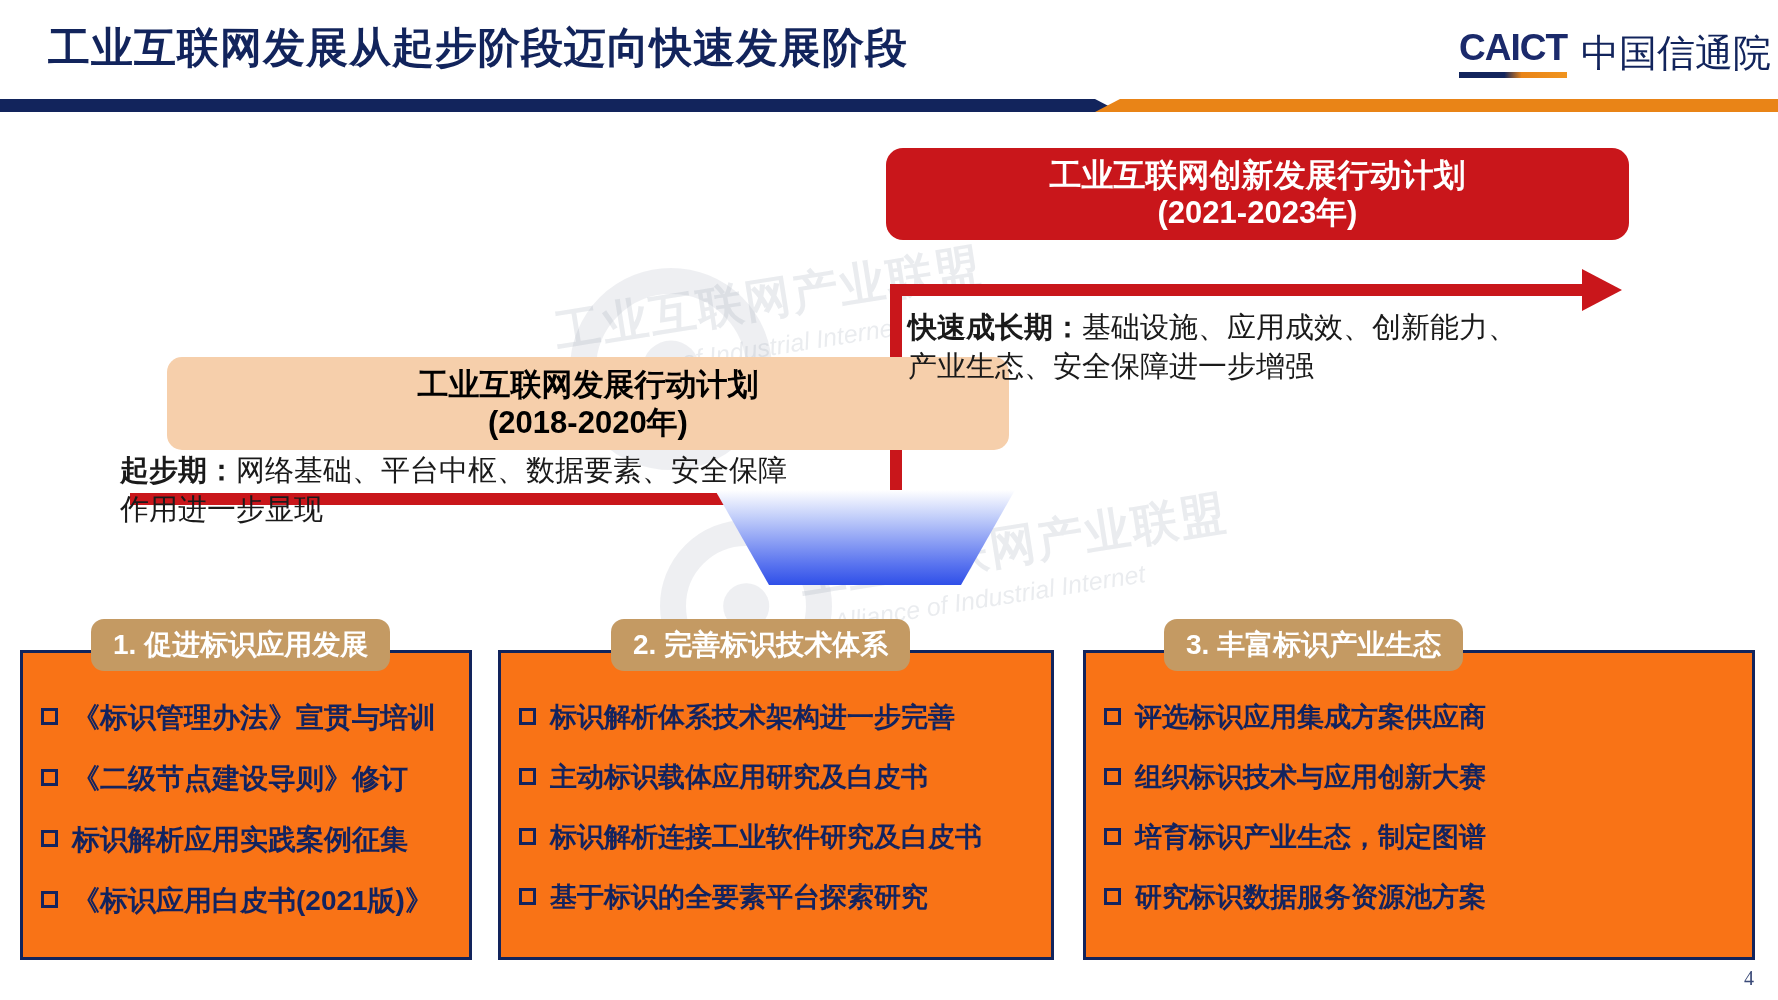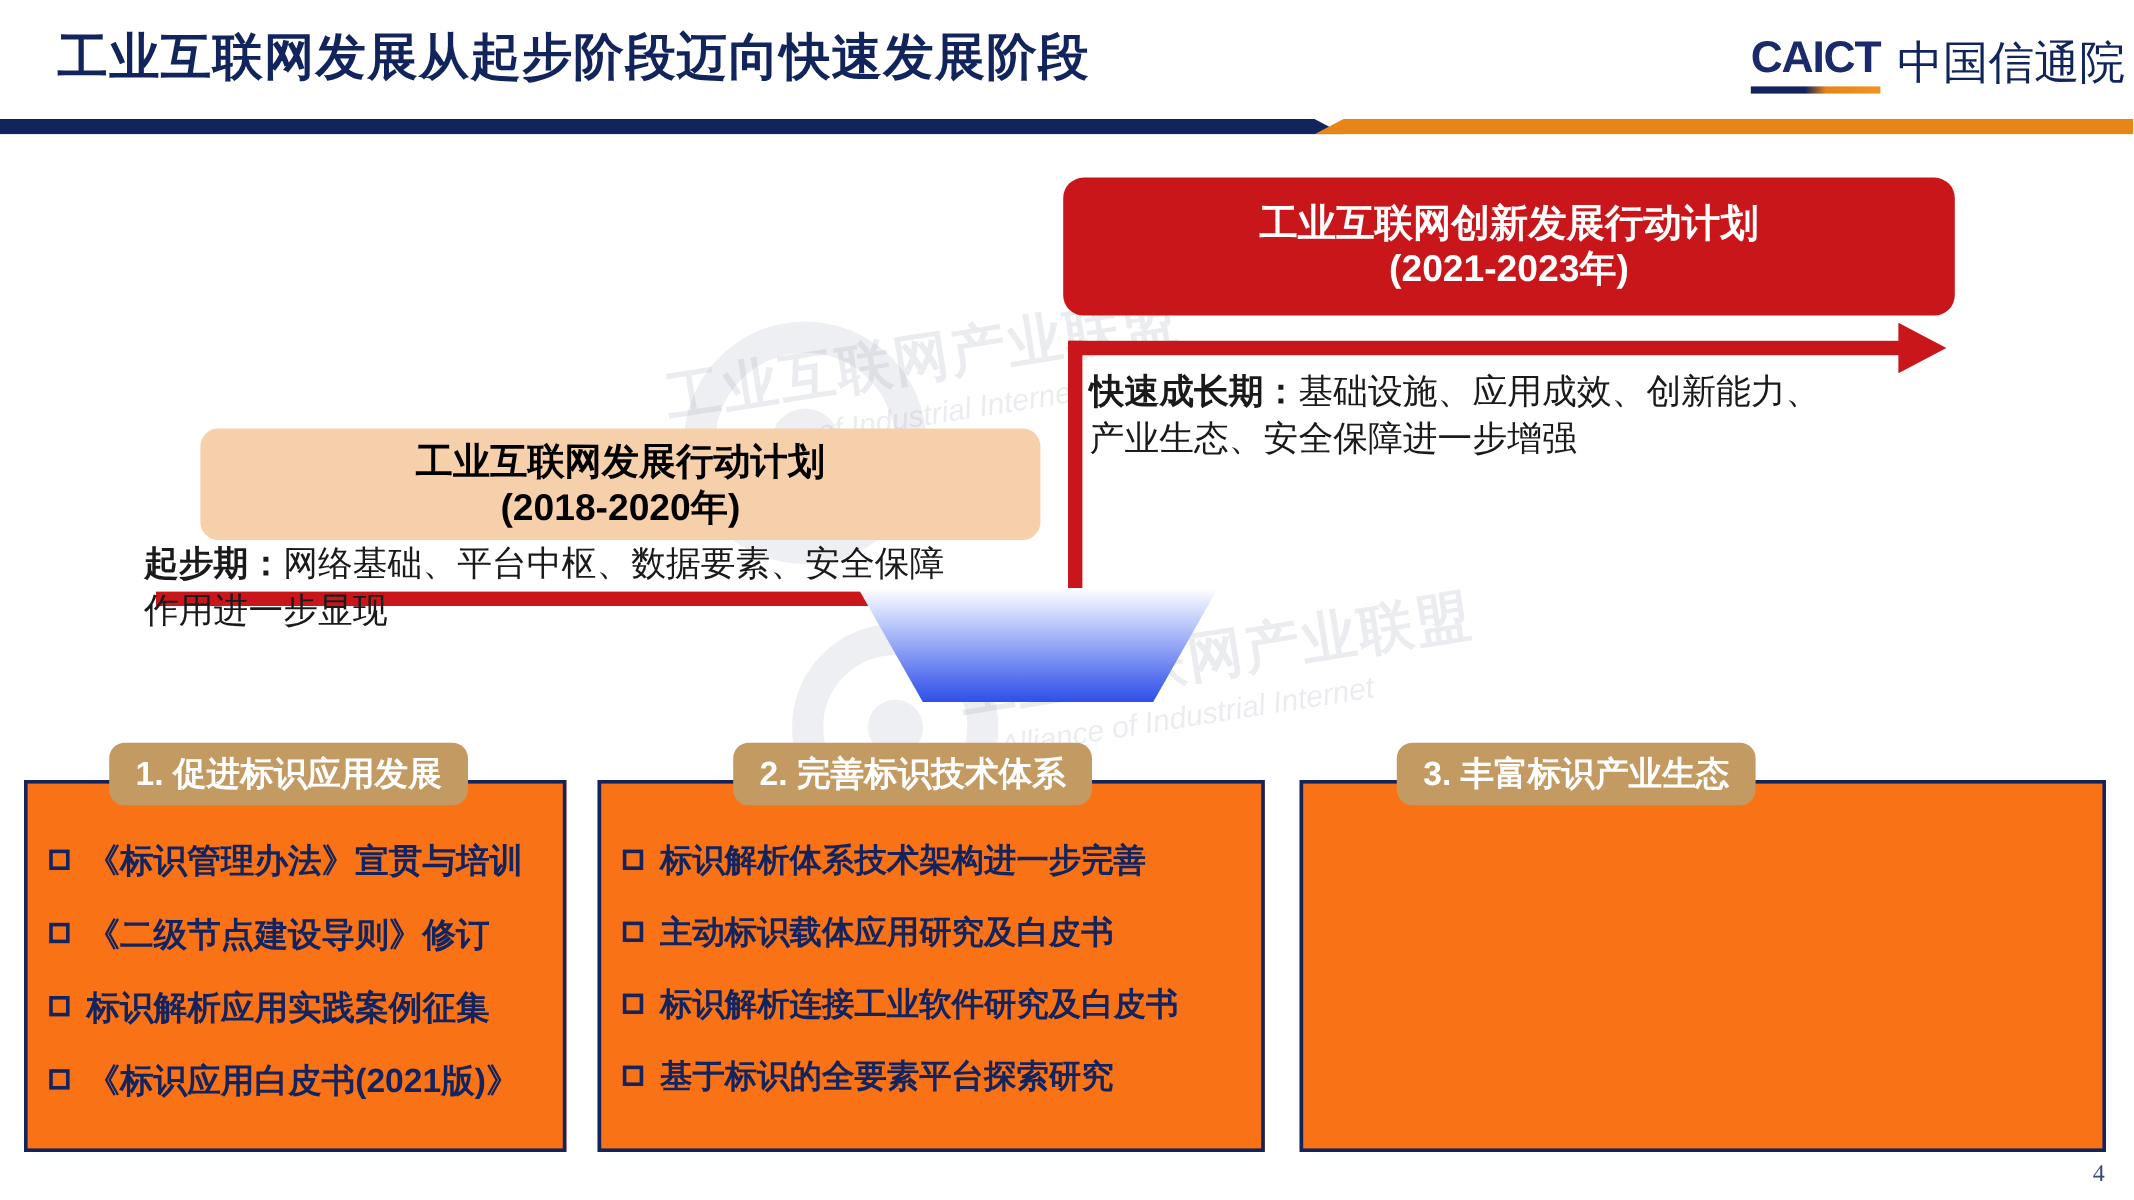--- a/index.html
+++ b/index.html
@@ -46,29 +46,29 @@
     border:26px solid rgba(150,158,175,.16);
     pointer-events:none;
   }
   .wm-gear::after{
     content:"";position:absolute;left:50%;top:50%;transform:translate(-50%,-50%);
     width:38%;height:38%;border-radius:50%;background:rgba(150,158,175,.16);
   }
 
   
   #red-plan-box{
-    position:absolute;left:886px;top:148px;width:743px;height:115px;
+    position:absolute;left:886px;top:148px;width:743px;height:92px;
     background:#c9161b;border-radius:17px;
     display:flex;flex-direction:column;align-items:center;justify-content:center;
     color:#fff;font-weight:bold;font-size:32px;line-height:1.18;
   }
   #red-plan-box .line2{font-size:31px;}
 
   #peach-plan-box{
-    position:absolute;left:167px;top:357px;width:700px;height:93px;
+    position:absolute;left:167px;top:357px;width:842px;height:93px;
     background:#f6cfab;border-radius:15px;
     display:flex;flex-direction:column;align-items:center;justify-content:center;
     color:#000;font-weight:bold;font-size:31px;line-height:1.2;
   }
 
   
   #step-line{position:absolute;left:130px;top:240px;width:1520px;height:265px;}
   .step-seg{position:absolute;background:#c9161b;}
   #seg-lower{left:0px;top:253px;width:772px;height:12px;}
   #seg-riser{left:760px;top:44px;width:12px;height:221px;}
@@ -229,15 +229,33 @@
       </div>
     <div class="panel-item">
         <span class="bullet-sq"></span>
         <span>基于标识的全要素平台探索研究</span>
       </div>
   </div>
 </div>
 
 <div class="panel" id="panel-3">
   <div class="panel-head" id="head-3">3. 丰富标识产业生态</div>
+  <div class="panel-list">
+    <div class="panel-item">
+        <span class="bullet-sq"></span>
+        <span>评选标识应用集成方案供应商</span>
+      </div>
+    <div class="panel-item">
+        <span class="bullet-sq"></span>
+        <span>组织标识技术与应用创新大赛</span>
+      </div>
+    <div class="panel-item">
+        <span class="bullet-sq"></span>
+        <span>培育标识产业生态，制定图谱</span>
+      </div>
+    <div class="panel-item">
+        <span class="bullet-sq"></span>
+        <span>研究标识数据服务资源池方案</span>
+      </div>
+  </div>
 </div>
 
 <div id="page-number">4</div>
 
 </body></html>

